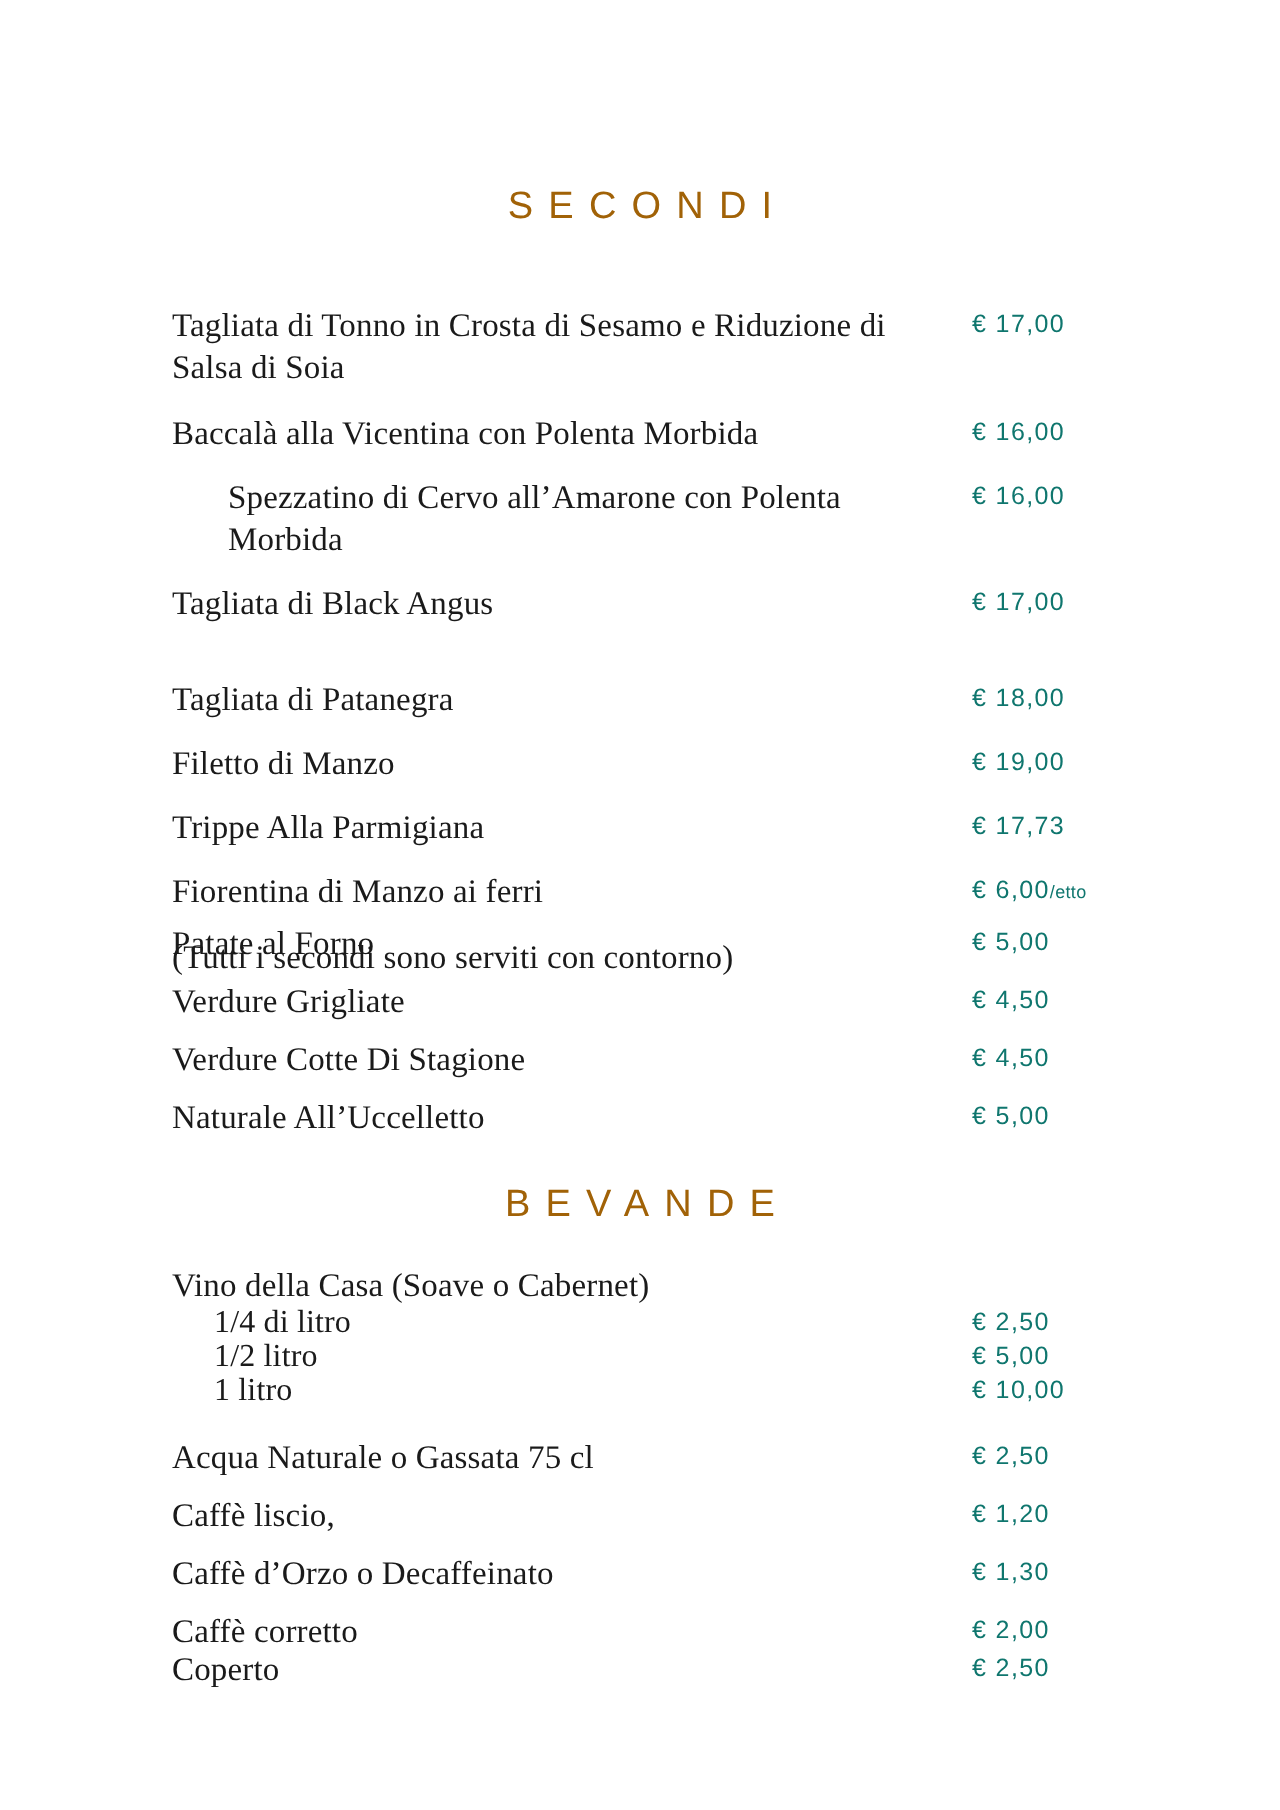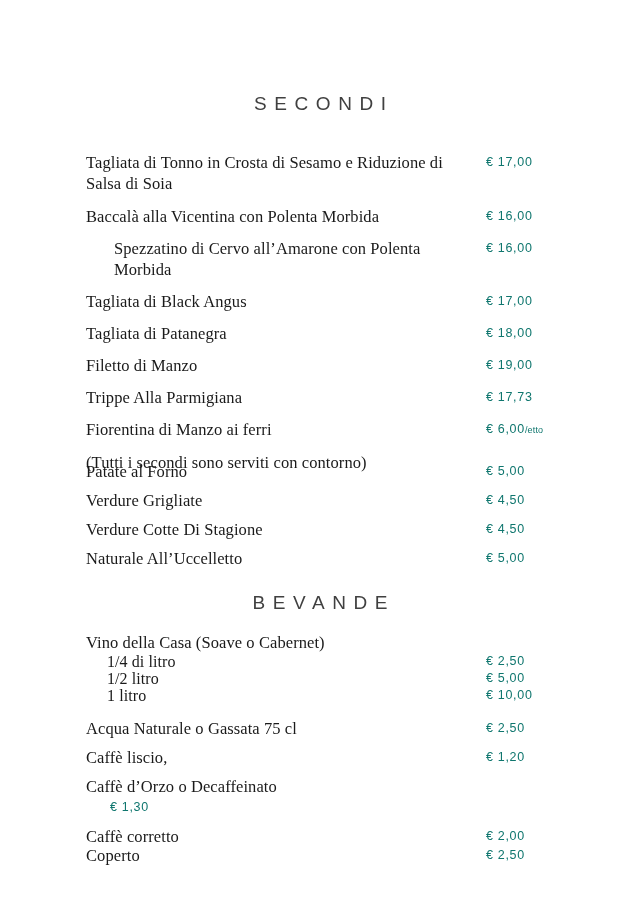--- a/index.html
+++ b/index.html
@@ -25,21 +25,21 @@
     background: #ffffff;
   }
 
   
   .section-heading {
     font-family: "Liberation Sans", "DejaVu Sans", sans-serif;
     font-weight: 300;
     font-size: 19px;
     letter-spacing: 0.40em;
     text-indent: 0.40em;
-    color: #404040;
+    color: #a16207;
     text-align: center;
     white-space: pre;
   }
 
   
   .menu-block {
     position: absolute;
     left: 86px;
     width: 468px;
   }
@@ -115,21 +115,21 @@
     <div class="menu-row" style="margin-bottom:11px;">
       <div class="item-name">Baccalà alla Vicentina con Polenta Morbida</div>
       <div class="item-price"><span>€ 16,00</span></div>
     </div>
 
     <div class="menu-row" style="margin-bottom:11px;margin-left:28px;">
       <div class="item-name">Spezzatino di Cervo all’Amarone con Polenta Morbida</div>
       <div class="item-price"><span>€ 16,00</span></div>
     </div>
 
-    <div class="menu-row" style="margin-bottom:11px;">
+    <div class="menu-row" style="margin-bottom:27px;">
       <div class="item-name">Tagliata di Black Angus</div>
       <div class="item-price"><span>€ 17,00</span></div>
     </div>
 
     <div class="menu-row" style="margin-bottom:11px;">
       <div class="item-name">Tagliata di Patanegra</div>
       <div class="item-price"><span>€ 18,00</span></div>
     </div>
 
     <div class="menu-row" style="margin-bottom:11px;">
@@ -206,21 +206,21 @@
     <div class="menu-row" style="margin-bottom:8px;">
       <div class="item-name">Acqua Naturale o Gassata 75 cl</div>
       <div class="item-price"><span>€ 2,50</span></div>
     </div>
 
     <div class="menu-row" style="margin-bottom:8px;">
       <div class="item-name">Caffè liscio,</div>
       <div class="item-price"><span>€ 1,20</span></div>
     </div>
 
-    <div class="menu-row" style="margin-bottom:9px;flex-direction:column;">
+    <div class="menu-row" style="margin-bottom:9px;">
       <div class="item-name">Caffè d’Orzo o Decaffeinato</div>
       <div class="item-price"><span>€ 1,30</span></div>
     </div>
 
     <div class="menu-row tight-row">
       <div class="item-name">Caffè corretto</div>
       <div class="item-price"><span>€ 2,00</span></div>
     </div>
 
     <div class="menu-row tight-row">

